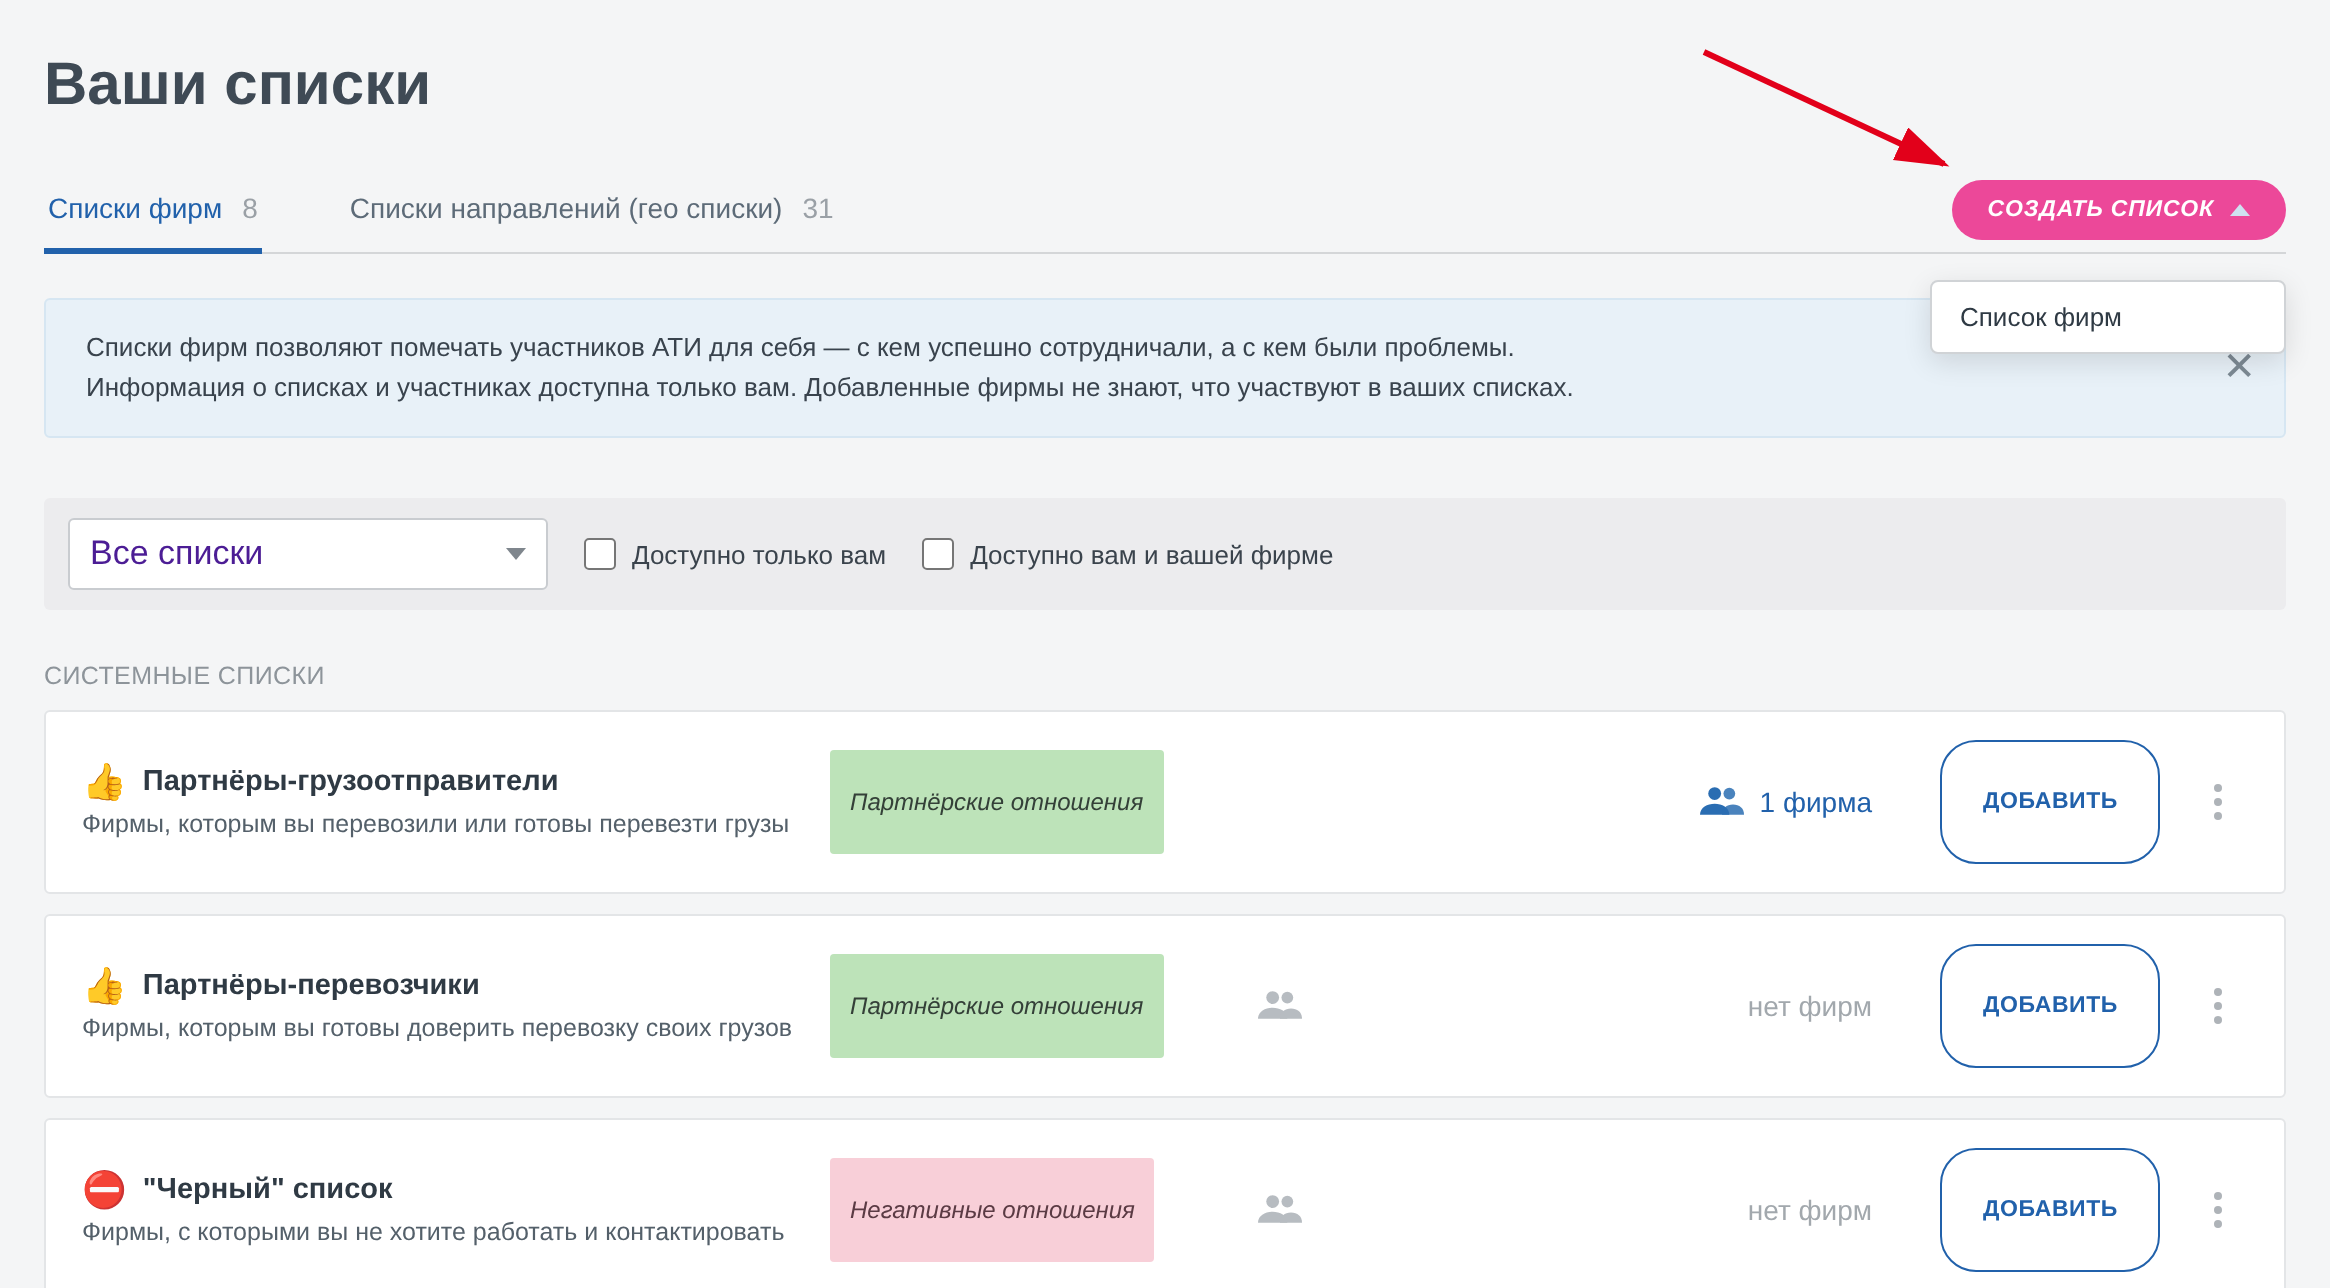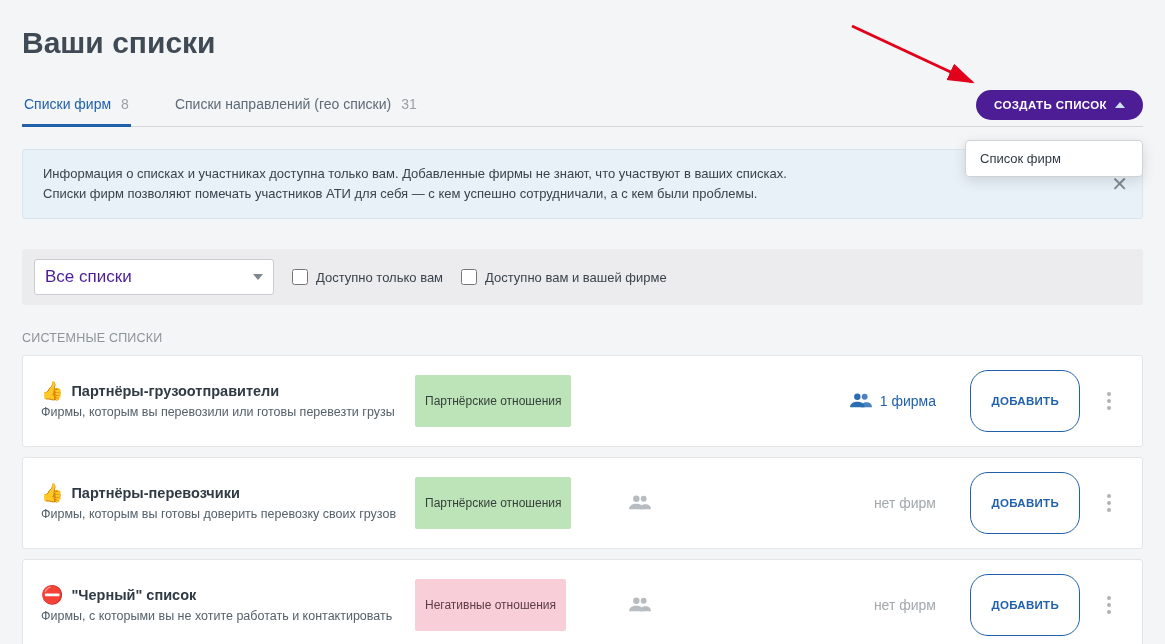--- a/index.html
+++ b/index.html
@@ -18,21 +18,21 @@
   .page{max-width:1165px;margin:0 auto;padding:20px 22px 30px;}
   h1{font-size:30px;font-weight:600;color:#3f4a55;margin:6px 0 26px 0;}
   
   .tabs-row{display:flex;align-items:flex-end;border-bottom:1px solid #d4d6d8;position:relative;}
   .tab{padding:10px 2px 14px 2px;margin-right:42px;color:#5d6b78;font-size:14px;display:flex;align-items:flex-start;gap:10px;position:relative;}
   .tab.active{color:var(--accent);}
   .tab.active::after{content:"";position:absolute;left:0;right:0;bottom:-1px;height:3px;background:var(--accent);}
   .tab .count{color:#9aa0a6;font-size:14px;}
   .spacer{flex:1;}
   .create-wrap{position:relative;padding-bottom:6px;}
-  .btn-primary{background:#4c1d95;color:#fff;border:none;border-radius:18px;padding:9px 18px;font-size:11.5px;font-weight:700;letter-spacing:.4px;display:flex;align-items:center;gap:8px;cursor:pointer;}
+  .btn-primary{background:#ec4899;color:#fff;border:none;border-radius:18px;padding:9px 18px;font-size:11.5px;font-weight:700;letter-spacing:.4px;display:flex;align-items:center;gap:8px;cursor:pointer;font-style:italic;}
   .triangle-up{width:0;height:0;border-left:5px solid transparent;border-right:5px solid transparent;border-bottom:6px solid #cfe0f0;display:inline-block;}
   .dropdown{position:absolute;right:0;top:50px;background:#fff;border:1px solid #d0d3d6;border-radius:4px;box-shadow:0 4px 14px rgba(0,0,0,.12);min-width:178px;z-index:10;overflow:hidden;margin-left:17px;}
   .dropdown-item{padding:10px 14px;font-size:13px;color:#2f3a44;cursor:pointer;}
   
   .anno-arrow{position:absolute;left:830px;top:-60px;pointer-events:none;}
   .anno-arrow svg{overflow:visible;}
   
   .info{background:var(--info-bg);border:1px solid #d6e6f2;border-radius:3px;padding:14px 50px 14px 20px;margin-top:22px;position:relative;color:#39434d;line-height:1.55;}
   .info-close{position:absolute;right:14px;top:50%;transform:translateY(-50%);font-size:20px;color:#7d8a94;cursor:pointer;line-height:1;}
   
@@ -40,21 +40,21 @@
   .select{background:#fff;border:1px solid #c9ccd0;border-radius:3px;padding:7px 30px 7px 10px;min-width:240px;position:relative;color:#4c1d95;cursor:pointer;font-size:17px;}
   .select::after{content:"";position:absolute;right:10px;top:50%;transform:translateY(-50%);width:0;height:0;border-left:5px solid transparent;border-right:5px solid transparent;border-top:6px solid #7f868d;}
   .chk{display:flex;align-items:center;gap:8px;font-size:13px;color:#3a434c;}
   .chk input{width:16px;height:16px;margin:0;}
   
   .group-title{margin-top:26px;font-size:12.5px;letter-spacing:.2px;color:#8d949a;text-transform:uppercase;}
   .card{background:#fff;border:1px solid #e3e5e7;border-radius:3px;margin-top:10px;padding:14px 18px;display:grid;grid-template-columns:360px 200px 1fr 130px 30px;align-items:center;gap:14px;}
   .card-title-row{display:flex;align-items:center;gap:8px;}
   .card-title{font-weight:700;font-size:14.5px;color:#2f3a44;}
   .card-desc{font-size:12.5px;color:#54606a;margin-top:4px;line-height:1.4;}
-  .tag{display:inline-block;padding:19px 10px;font-size:12px;color:#344038;border-radius:2px;}
+  .tag{display:inline-block;padding:19px 10px;font-size:12px;color:#344038;border-radius:2px;font-style:italic;}
   .tag.green{background:var(--green-tag);}
   .tag.red{background:var(--red-tag);color:#5b3b44;}
   .firms{display:flex;align-items:center;gap:8px;justify-content:flex-end;font-size:14px;}
   .firms.active{color:var(--accent);}
   .firms.muted{color:#a2a8ad;justify-content:space-between;}
   .people-icon{display:inline-block;}
   .btn-outline{border:1.5px solid var(--accent);color:var(--accent);background:#fff;border-radius:18px;padding:24px 20px;font-size:11.5px;font-weight:700;letter-spacing:.3px;cursor:pointer;}
   .kebab{display:flex;flex-direction:column;align-items:center;gap:3px;cursor:pointer;color:#aeb3b8;}
   .kebab span{width:4px;height:4px;border-radius:50%;background:currentColor;}
   .left-col{display:flex;flex-direction:column;}
@@ -95,22 +95,22 @@
           <span class="triangle-up"></span>
         </button>
         <div class="dropdown">
           <div class="dropdown-item">Список фирм</div>
         </div>
       </div>
     </div>
   </div>
 
   <div class="info">
+    <div>Списки фирм позволяют помечать участников АТИ для себя — с кем успешно сотрудничали, а с кем были проблемы.</div>
     <div>Информация о списках и участниках доступна только вам. Добавленные фирмы не знают, что участвуют в ваших списках.</div>
-    <div>Списки фирм позволяют помечать участников АТИ для себя — с кем успешно сотрудничали, а с кем были проблемы.</div>
     <div class="info-close">✕</div>
   </div>
 
   <div class="filter-row">
     <div class="select">
       <span>Все списки</span>
     </div>
     <label class="chk">
       <input type="checkbox" style="">
       <span>Доступно только вам</span>

